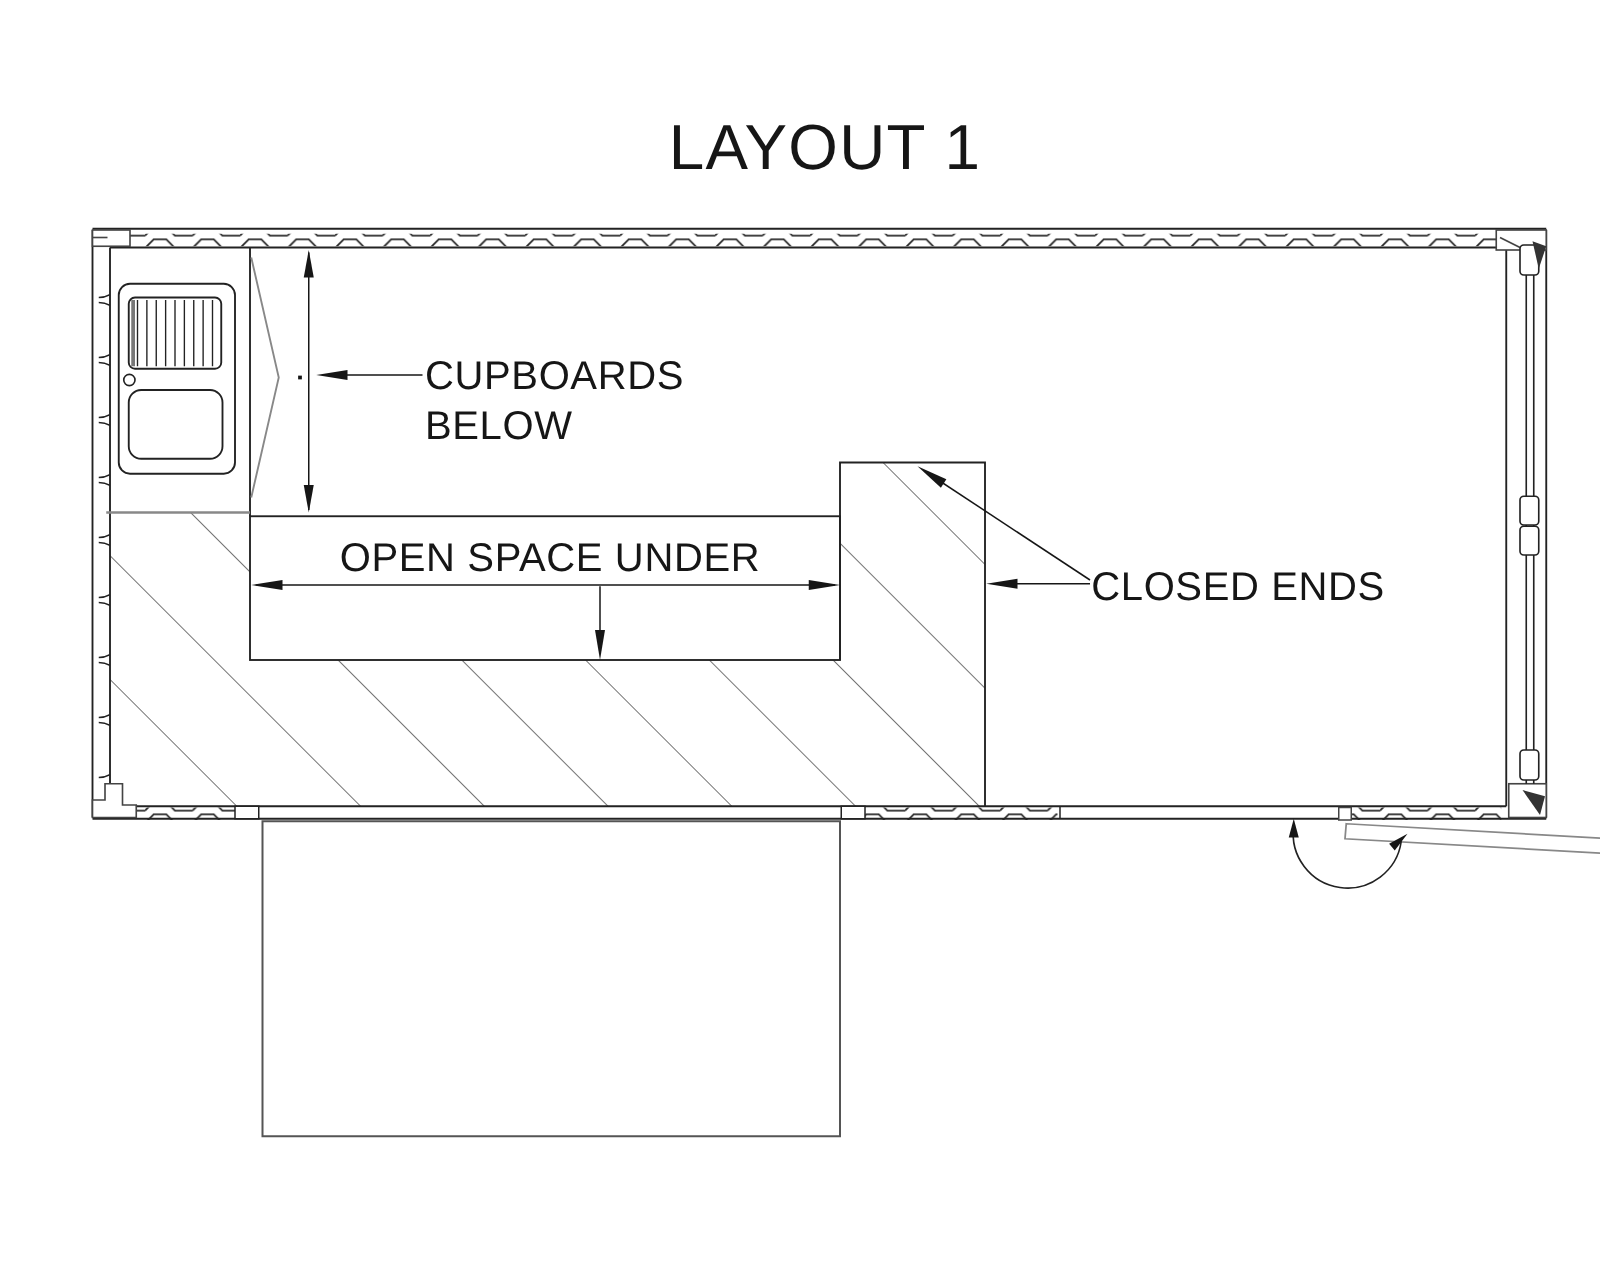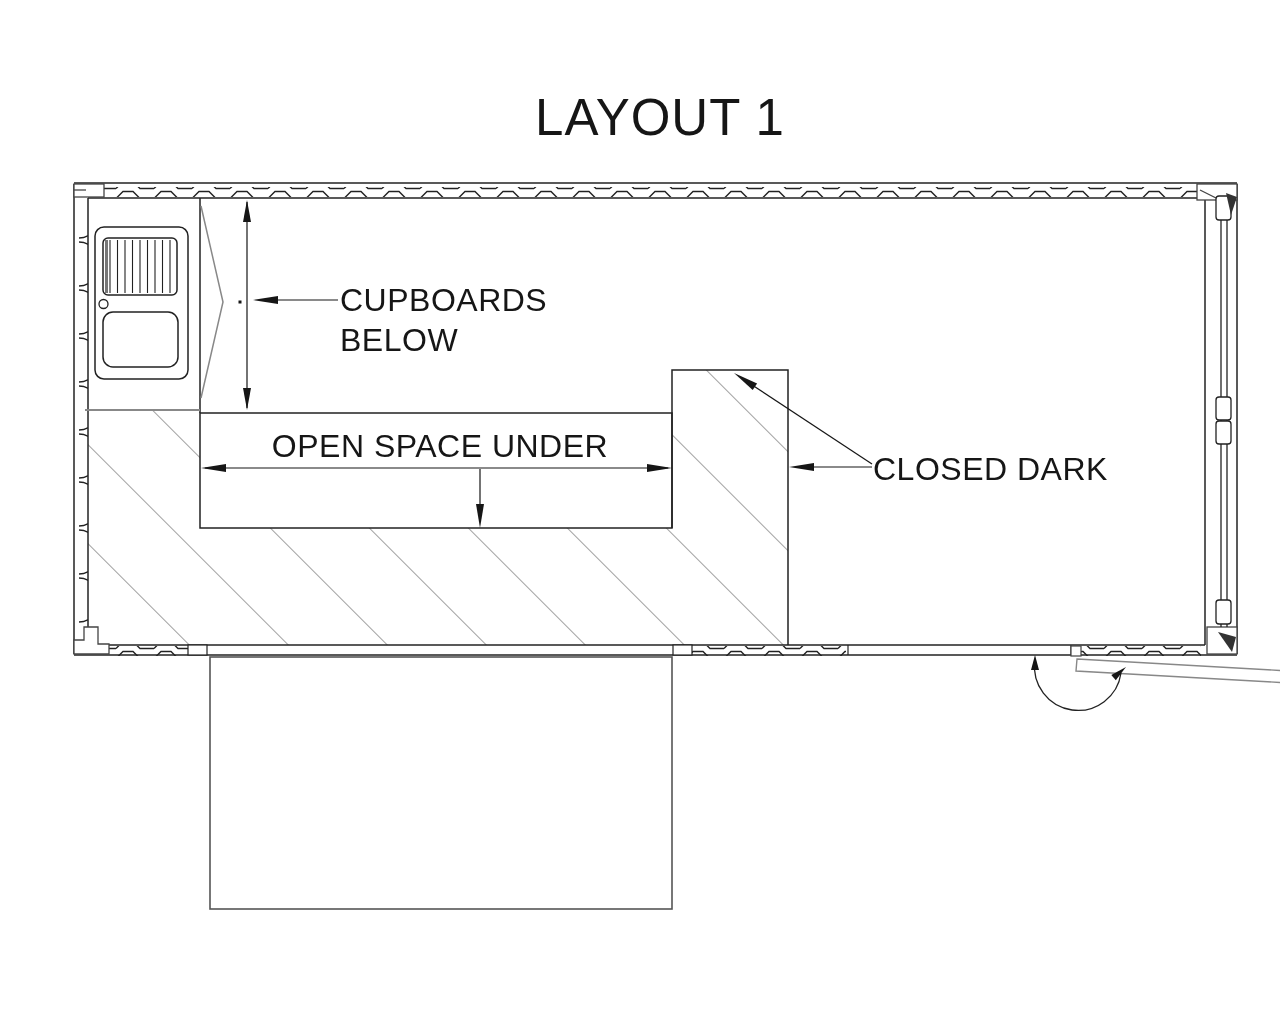--- a/index.html
+++ b/index.html
@@ -145,16 +145,16 @@
 
   <div class="lbl title center" style="left:440px;top:88px;width:360px;">LAYOUT 1</div>
 
   <div class="lbl anno center" style="left:160px;top:426px;width:480px;">OPEN SPACE UNDER</div>
 
   <div class="lbl anno" style="left:300px;top:280px;">
     <div>CUPBOARDS</div>
     <div>BELOW</div>
   </div>
 
-  <div class="lbl anno" style="left:833px;top:449px;">CLOSED DARK</div>
+  <div class="lbl anno" style="left:833px;top:449px;">CLOSED ENDS</div>
 
 
 </div>
 
 </body></html>

